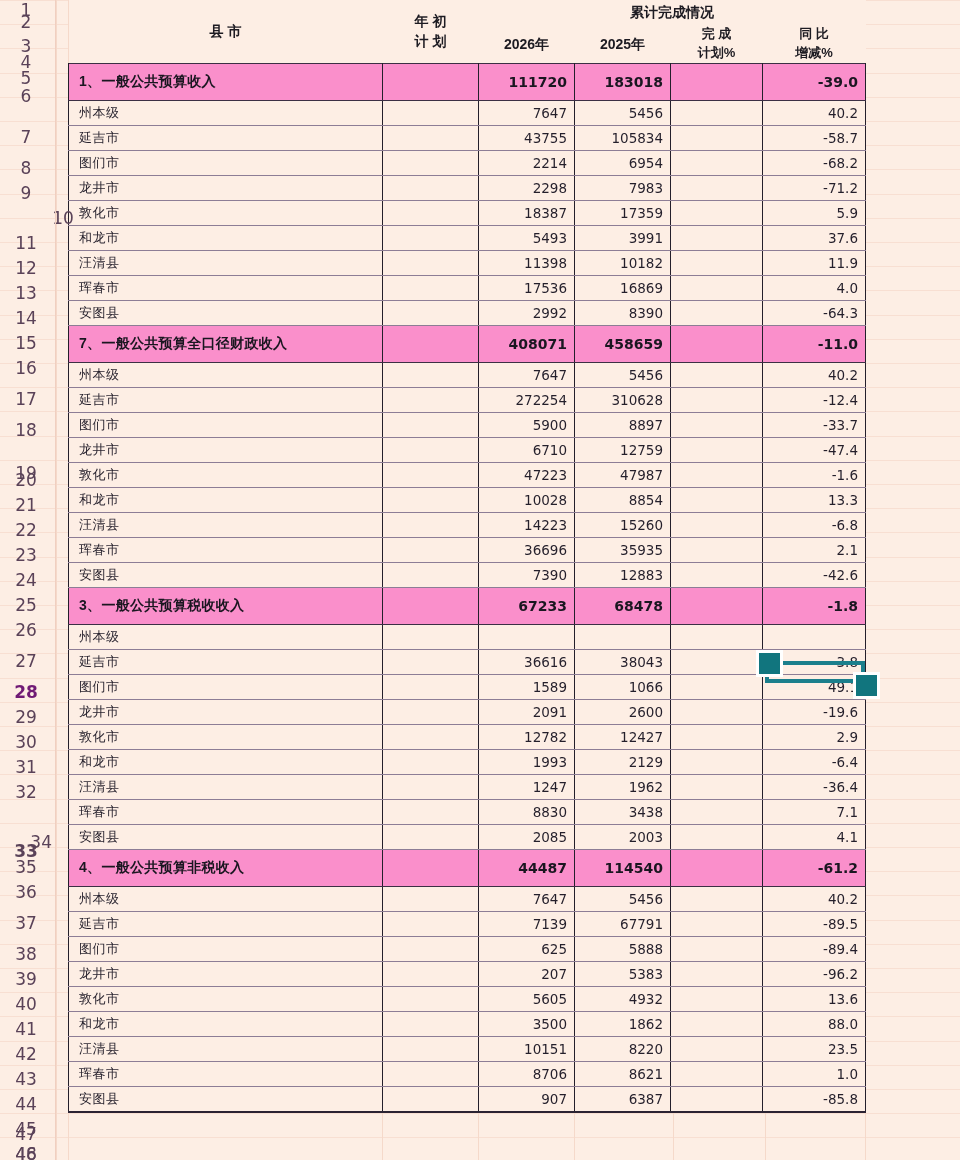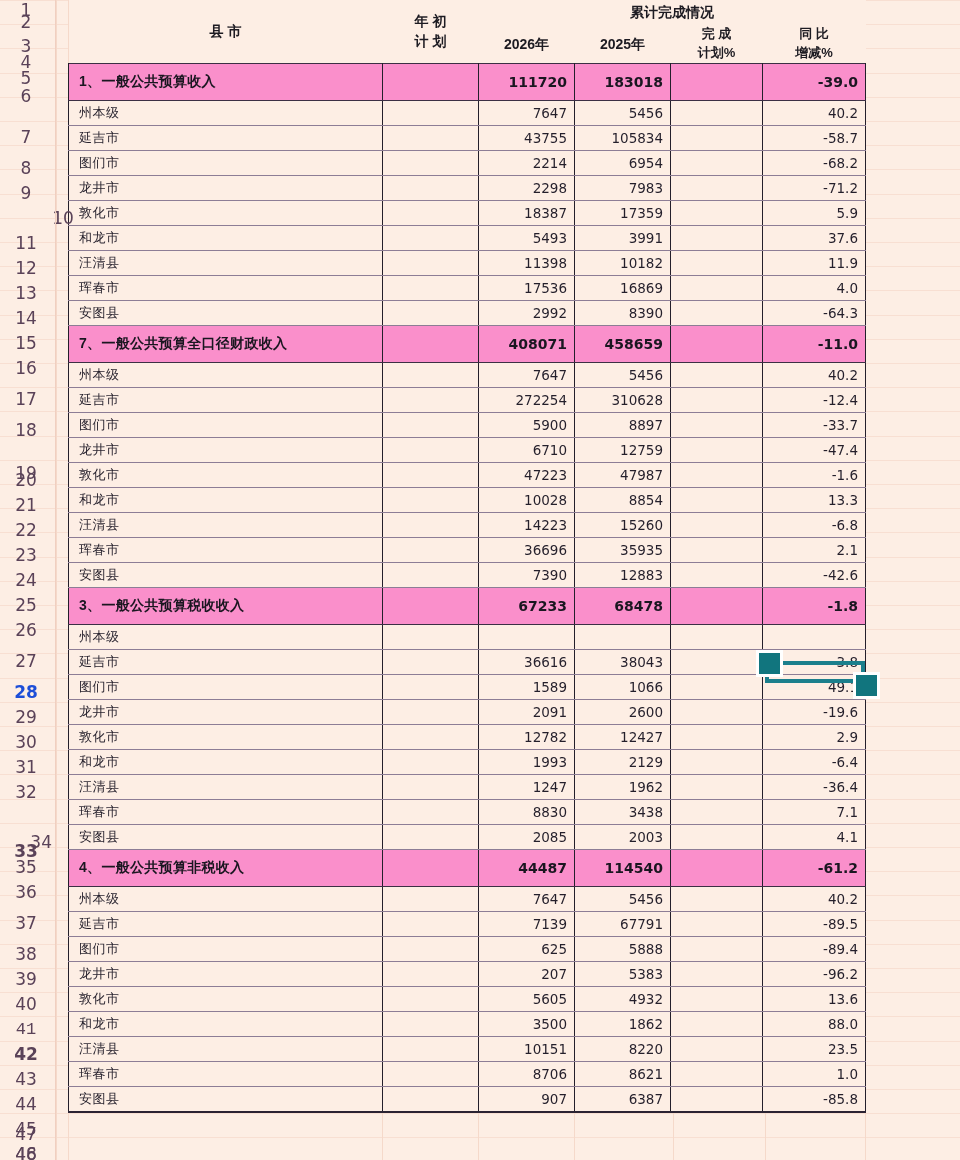--- a/index.html
+++ b/index.html
@@ -29,21 +29,21 @@
     position:absolute;left:0;top:0;width:56px;height:1160px;z-index:3;
   }
   #rowgutter .rn{
     position:absolute;left:0;width:52px;
     text-align:center;
     color:#5a4258;
     font-family:"DejaVu Sans",sans-serif;
     font-size:17px;
     line-height:1;
   }
-  #rowgutter .rn.sel{ color:#1d4ed8;font-weight:bold; }
+  #rowgutter .rn.sel{ color:#701a75;font-weight:bold; }
   #gutter-right-edge{
     position:absolute;left:55px;top:0;width:1px;height:1160px;
     background:#f0cfc0;z-index:3;
   }
 
   
   #sheet{
     position:absolute;left:68px;top:0;width:797px;z-index:2;
   }
 
@@ -262,22 +262,22 @@
     <div class="rn" style="top: 759px;">31</div>
     <div class="rn" style="top: 784px;">32</div>
     <div class="rn" style="top: 843px; font-weight: bold;">33</div>
     <div class="rn" style="top: 834px; text-align: right;">34</div>
     <div class="rn" style="top: 859px;">35</div>
     <div class="rn" style="top: 884px;">36</div>
     <div class="rn" style="top: 915px;">37</div>
     <div class="rn" style="top: 946px;">38</div>
     <div class="rn" style="top: 971px;">39</div>
     <div class="rn" style="top: 996px;">40</div>
-    <div class="rn" style="top: 1021px; font-family: Liberation Mono, monospace;">41</div>
-    <div class="rn" style="top: 1046px; font-weight: bold;">42</div>
+    <div class="rn" style="top: 1021px;">41</div>
+    <div class="rn" style="top: 1046px;">42</div>
     <div class="rn" style="top: 1071px;">43</div>
     <div class="rn" style="top: 1096px;">44</div>
     <div class="rn" style="top: 1121px;">45</div>
     <div class="rn" style="top: 1146px;">46</div>
     <div class="rn" style="top: 1126px;">47</div>
     <div class="rn" style="top: 1146px;">48</div>
   </div>
 <div id="gutter-right-edge"></div>
 
 <div id="sheet">

